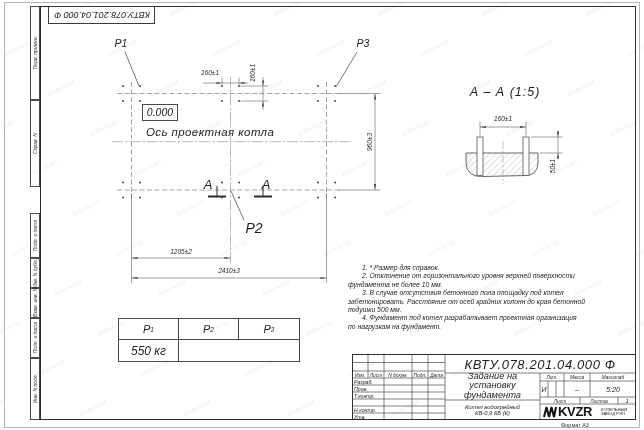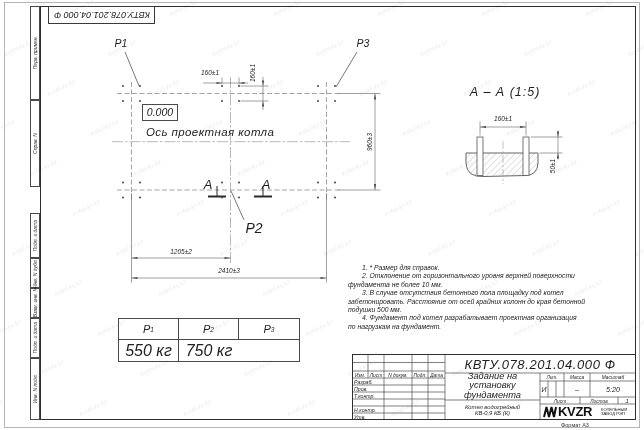--- a/index.html
+++ b/index.html
@@ -27,21 +27,21 @@
   .notes{position:absolute;left:348px;top:264px;width:286px;z-index:3;}
   .nline{font-size:6.8px;line-height:8.4px;font-style:italic;color:#222;}
   .ind{padding-left:14px;}
   .ltable{position:absolute;left:118px;top:318px;width:182px;height:44px;z-index:3;
           display:grid;grid-template-columns:1fr 1fr 1fr;grid-template-rows:1fr 1fr;
           border:1.1px solid #4a4a4a;box-sizing:border-box;}
   .lcell{display:flex;align-items:center;justify-content:center;font-style:italic;box-sizing:border-box;}
   .br{border-right:0.8px solid #4a4a4a;}
   .bb{border-bottom:0.8px solid #4a4a4a;}
   .lhead{font-size:11px;}
-  .lval{font-size:16px;}
+  .lval{font-size:12px;}
   .sb{font-size:6.5px;font-style:italic;}
   .wm{position:absolute;transform:rotate(-26deg);font-size:6.5px;font-style:italic;
       color:rgba(90,90,115,0.12);white-space:nowrap;z-index:0;}
   svg.lw{position:absolute;left:0;top:0;z-index:2;}
   .kvzr{position:absolute;left:558px;top:404px;font-size:13px;font-weight:bold;
         letter-spacing:-0.3px;color:#111;z-index:3;}
   .kvzrsub{position:absolute;left:601px;top:407.5px;font-size:4.2px;line-height:4.8px;
            color:#222;z-index:3;}
 </style>
 </head>
@@ -261,21 +261,20 @@
       </div>
     <div class="lcell lhead br bb">
       <span>P</span>
         <sub class="sb">2</sub>
       </div>
     <div class="lcell lhead bb">
       <span>P</span>
         <sub class="sb">3</sub>
       </div>
     <div class="lcell lval br">550 кг</div>
-    <div class="lcell lval">750 кг</div>
   </div>
 
   <div class="tbborder"></div>
   <div class="t c" style="left:540px;top:363.5px;font-size:13px;letter-spacing:0.6px;">КВТУ.078.201.04.000  Ф</div>
 
   <div class="abs" style="left:446px;top:372px;width:93px;text-align:center;z-index:3;">
     <div class="t" style="position:static;font-size:9.3px;line-height:9.3px;">Задание на</div>
     <div class="t" style="position:static;font-size:9.3px;line-height:9.3px;">установку</div>
     <div class="t" style="position:static;font-size:9.3px;line-height:9.3px;">фундамента</div>
   </div>

